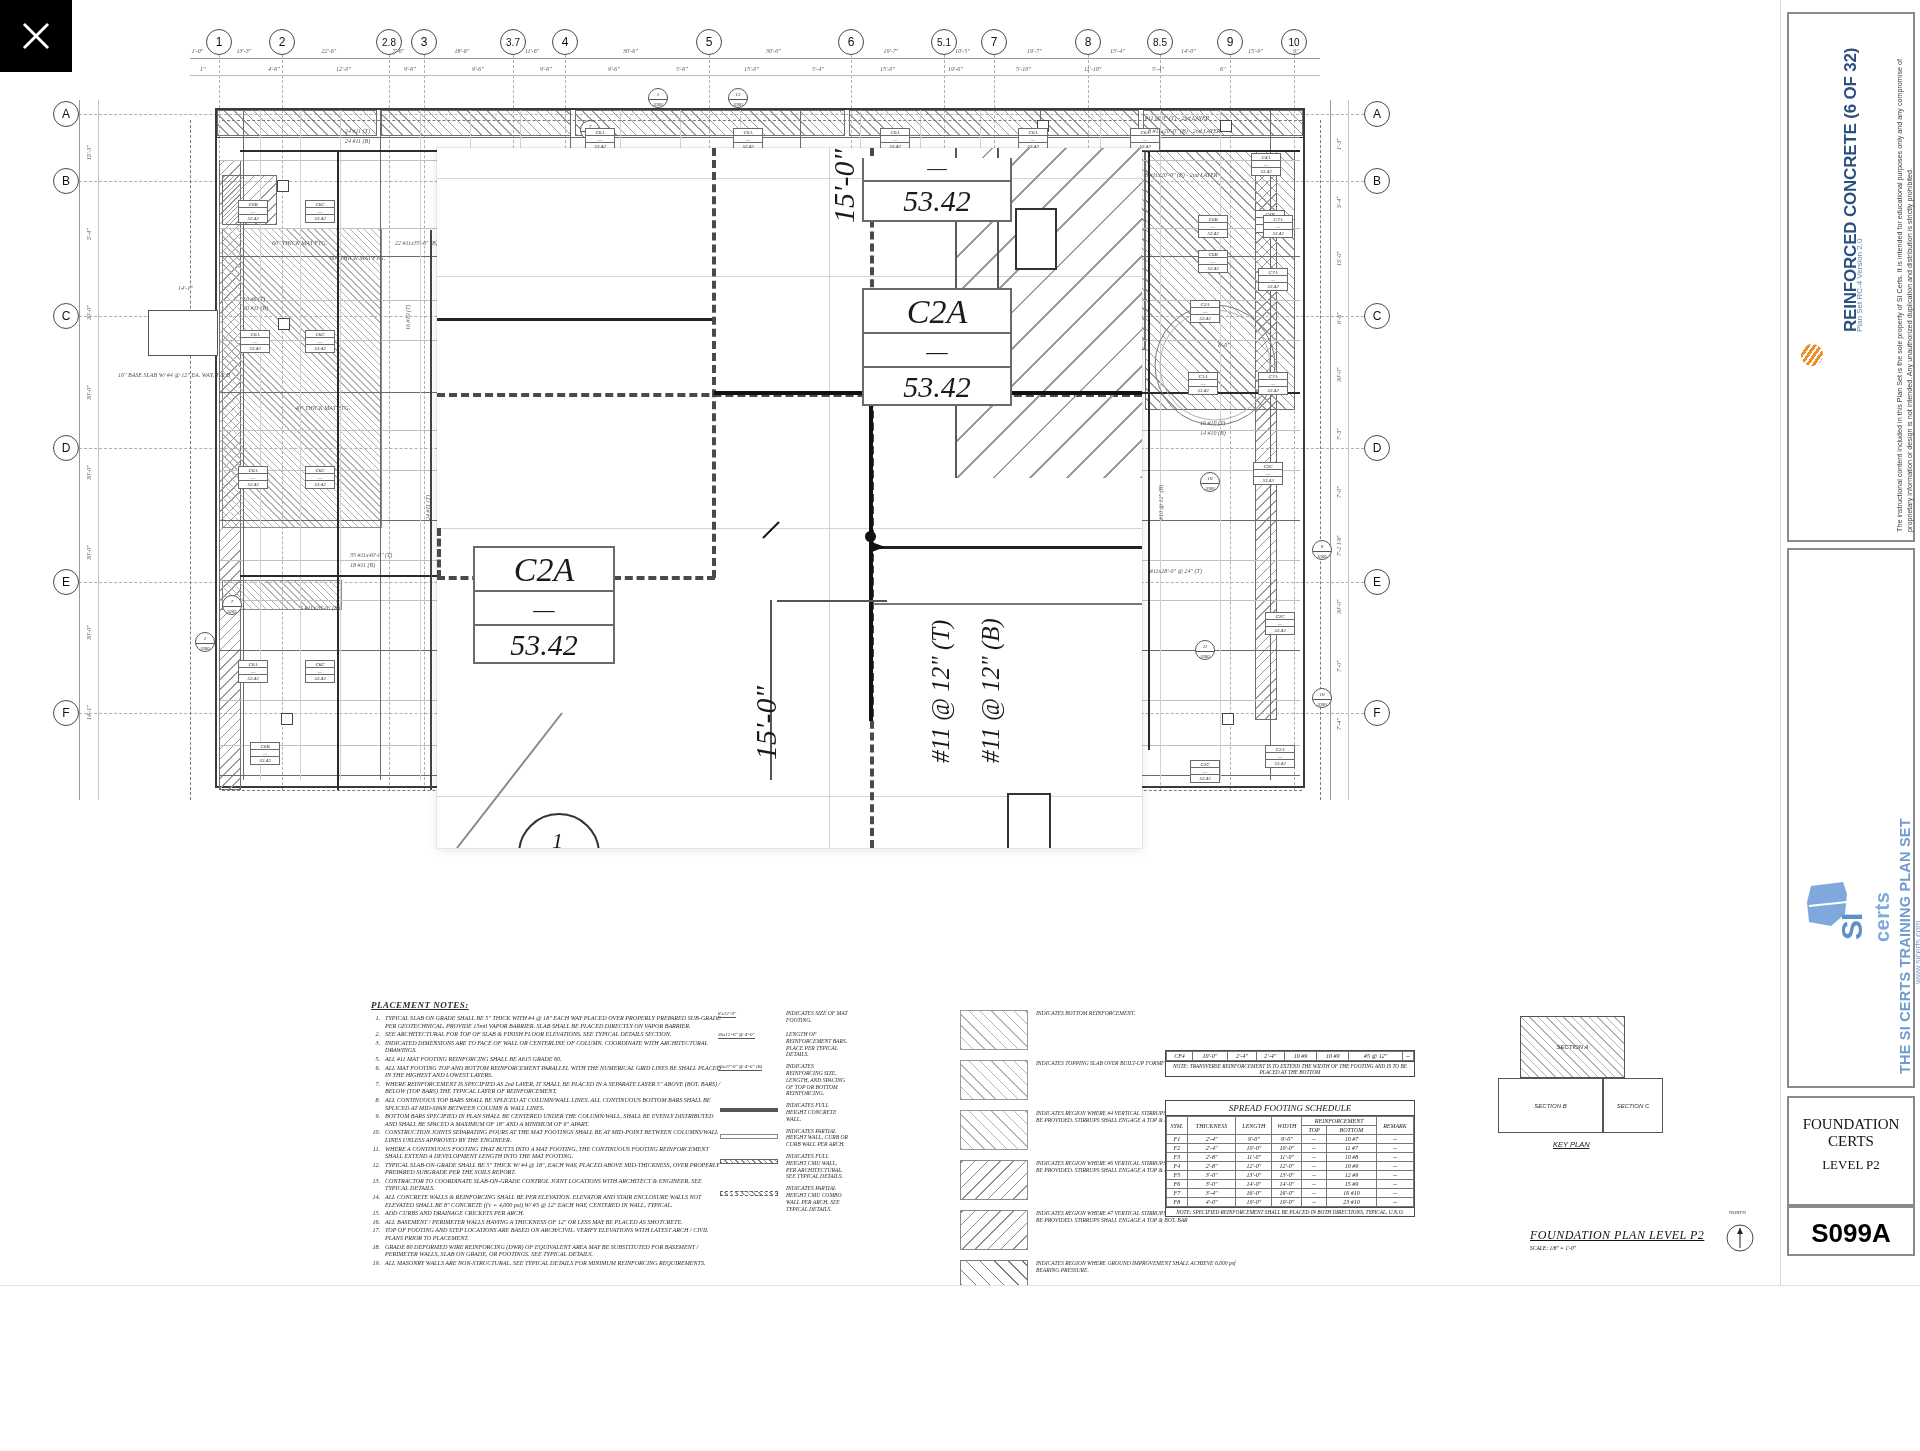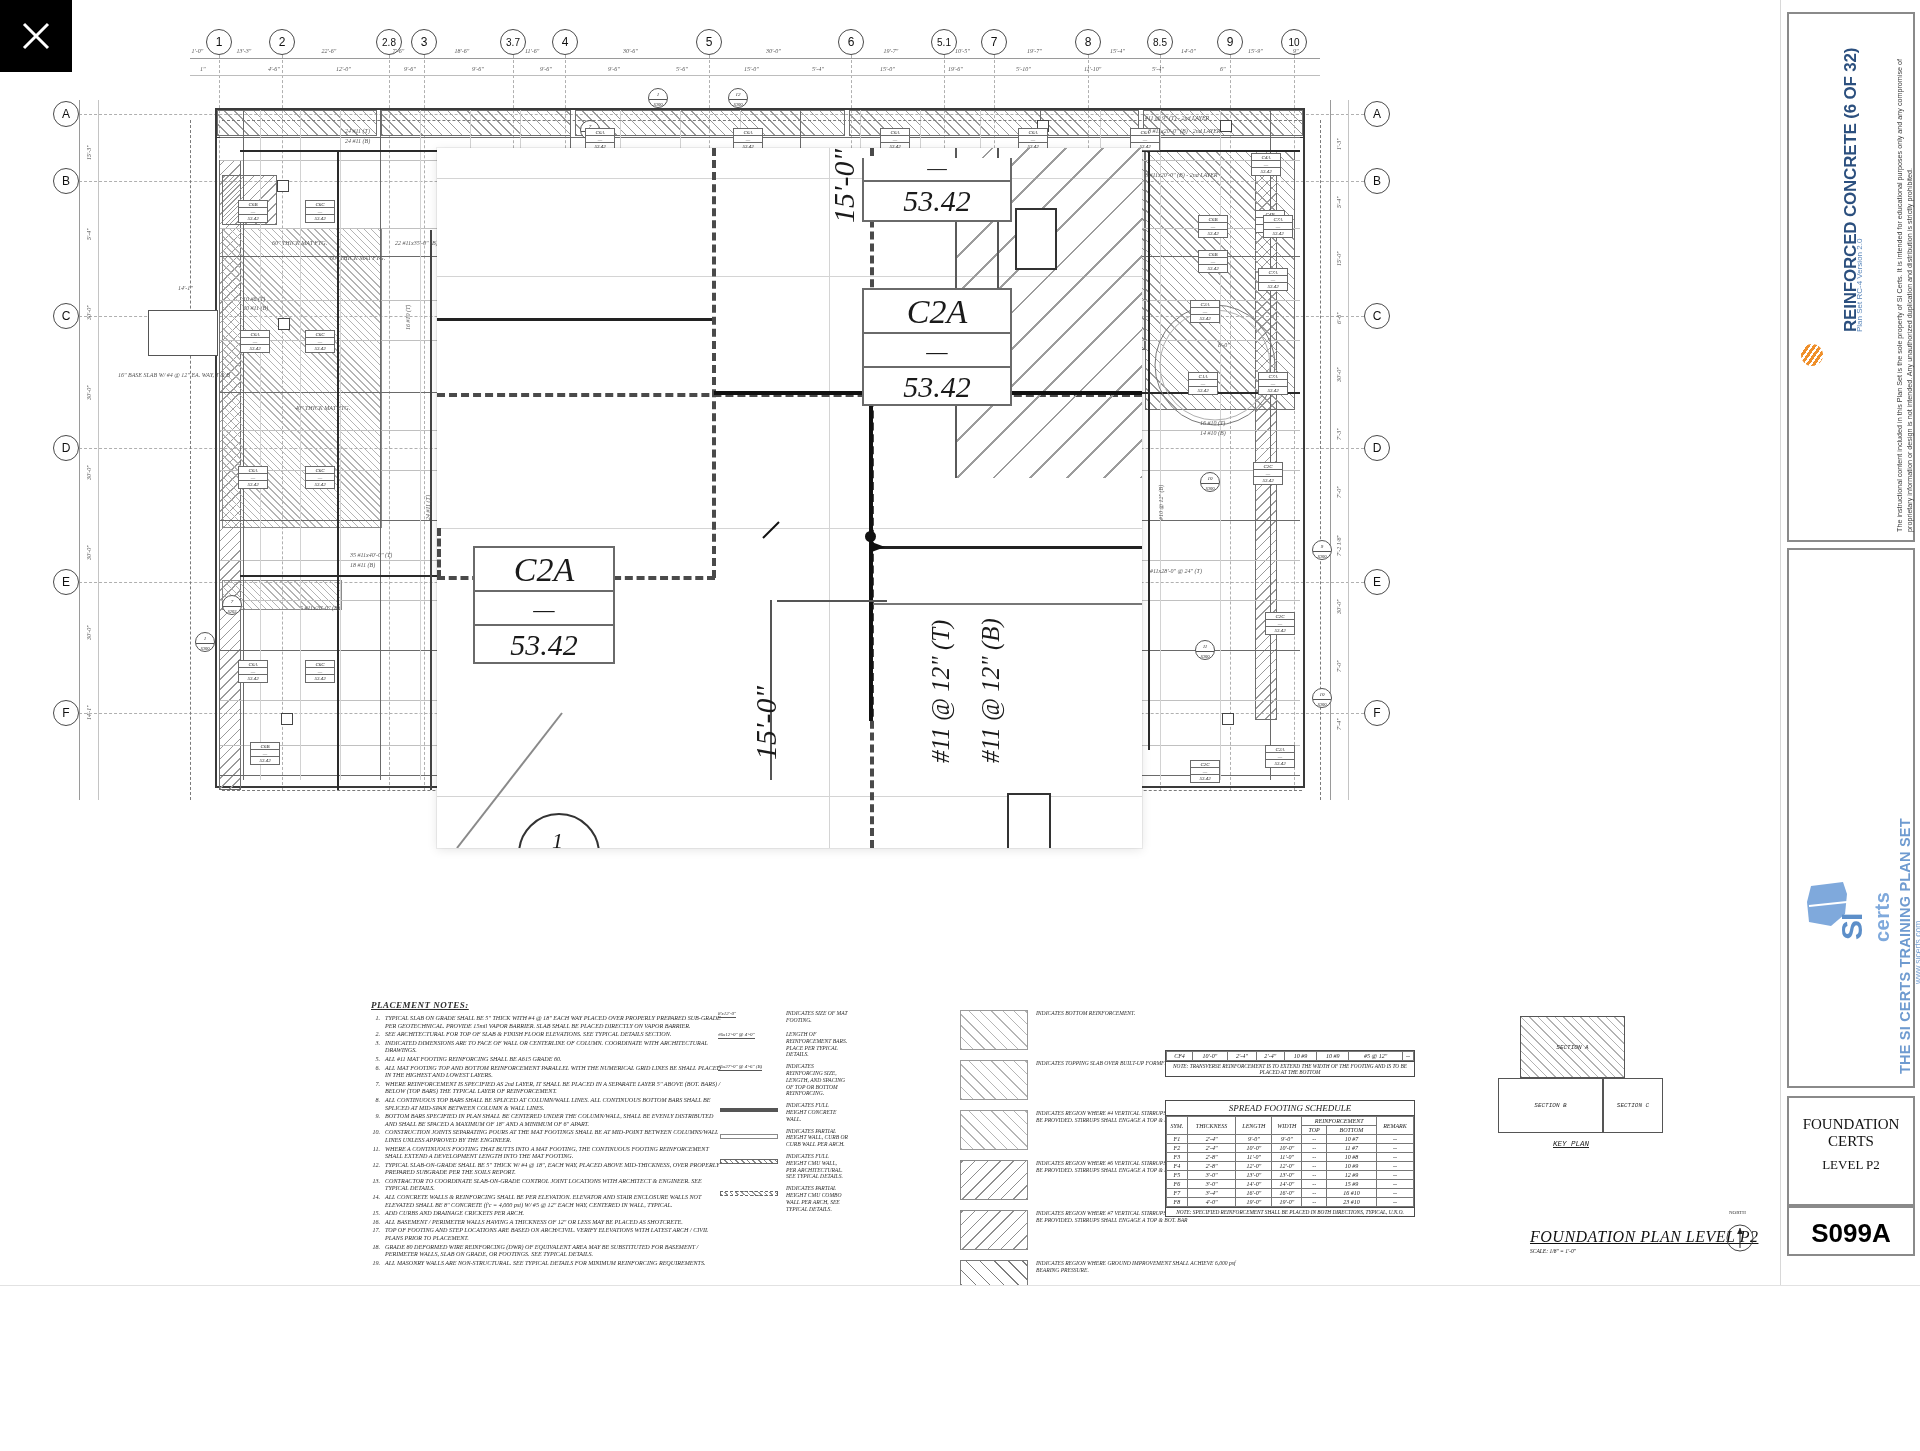--- a/index.html
+++ b/index.html
@@ -116,28 +116,28 @@
 
   
   .sched { position:absolute; border:1.5px solid #4a4a4a; background:#fff;
            font-family:"Liberation Serif", serif; font-style:italic; color:#222; }
   .sched table { border-collapse:collapse; width:100%; }
   .sched th, .sched td { border:1px solid #777; font-size:6px; text-align:center; padding:1px 0; font-weight:normal; }
   .sched .title { font-size:9px; text-align:center; padding:2px 0; border-bottom:1.5px solid #4a4a4a; font-style:italic;}
   .sched .note { font-size:5.3px; text-align:center; padding:1px 2px; border-top:1.5px solid #4a4a4a;}
 
   
-  .keyplan { position:absolute; font-family:Liberation Mono, monospace; font-style:italic;text-align:right; }
+  .keyplan { position:absolute; font-family:Liberation Sans, sans-serif; font-style:italic;text-align:right; }
   .kp-box { position:absolute; border:1px solid #555; background:#fff; font-size:6px;
             display:flex; align-items:center; justify-content:center; color:#333; }
   .kp-box.filled { background-image: repeating-linear-gradient(45deg,#b3b3b3 0 1px, transparent 1px 6px); }
   .kp-label { position:absolute; font-size:7.5px; text-decoration:underline; font-style:italic; color:#222; white-space:nowrap;}
 
   .plantitle { position:absolute; font-family:"Liberation Serif", serif; font-style:italic; color:#111; white-space:nowrap; }
-  .plantitle .main { font-size:16px; text-decoration:underline; letter-spacing:0.5px; }
+  .plantitle .main { font-size:12px; text-decoration:underline; letter-spacing:0.5px; }
   .plantitle .scale { font-size:5.5px; margin-top:2px; }
 
   .northmark { position:absolute; }
   .northmark .lbl { position:absolute; font-size:5px; font-family:"Liberation Serif", serif; color:#333; }
 
   
   .titleblock {
     position:absolute; right:0; top:0; width:140px; height:1285px;
     background:#fff; border-left:1px solid #d8d8d8;
   }

